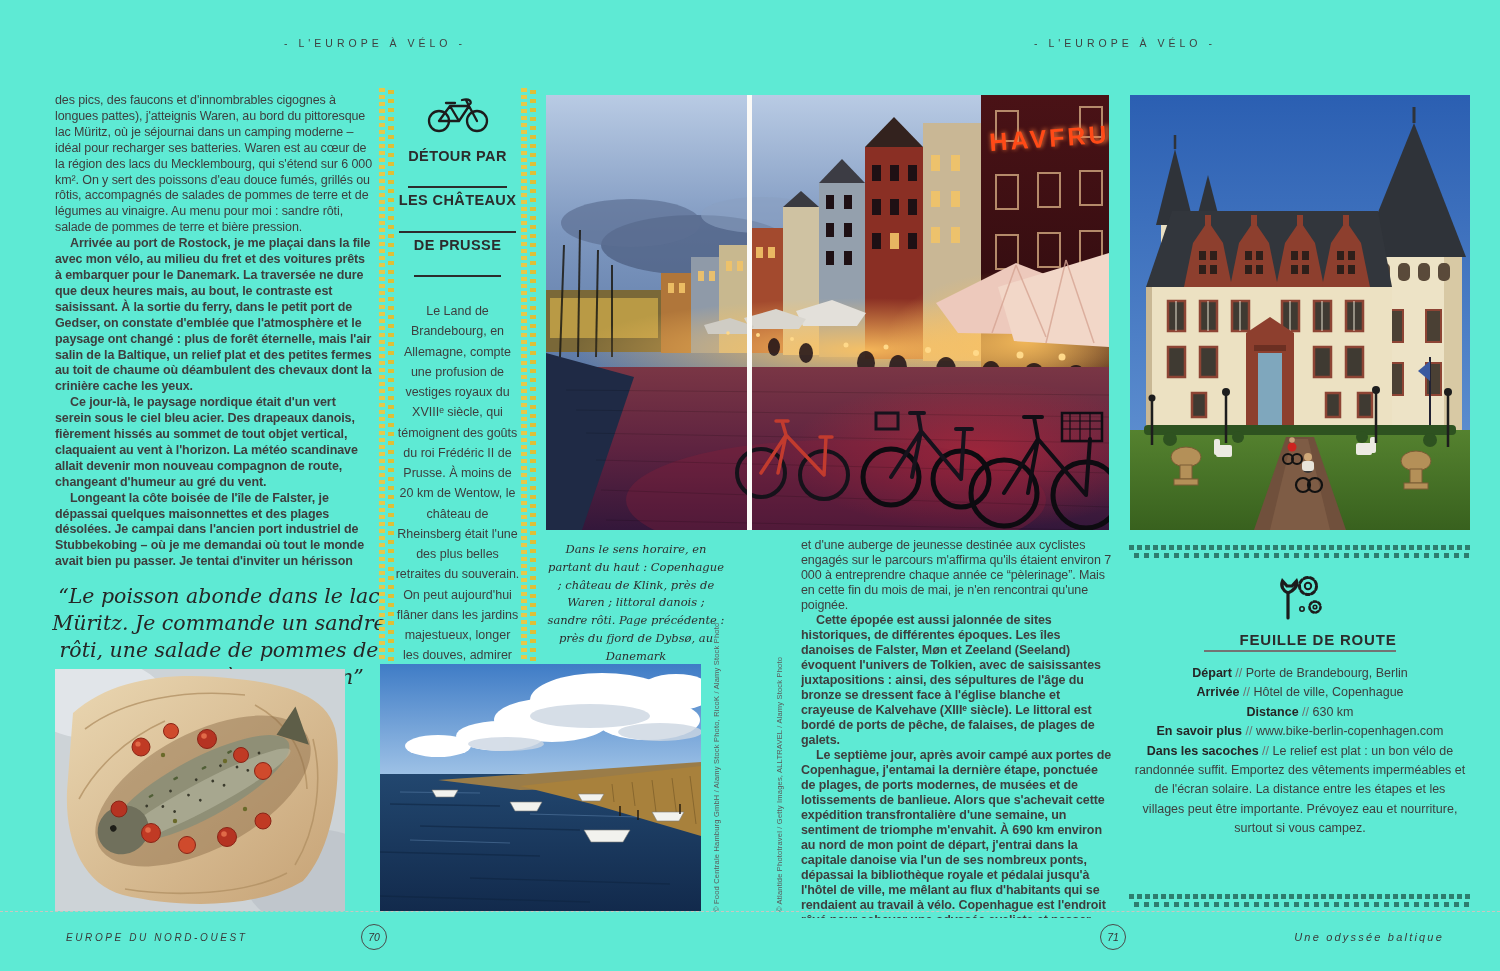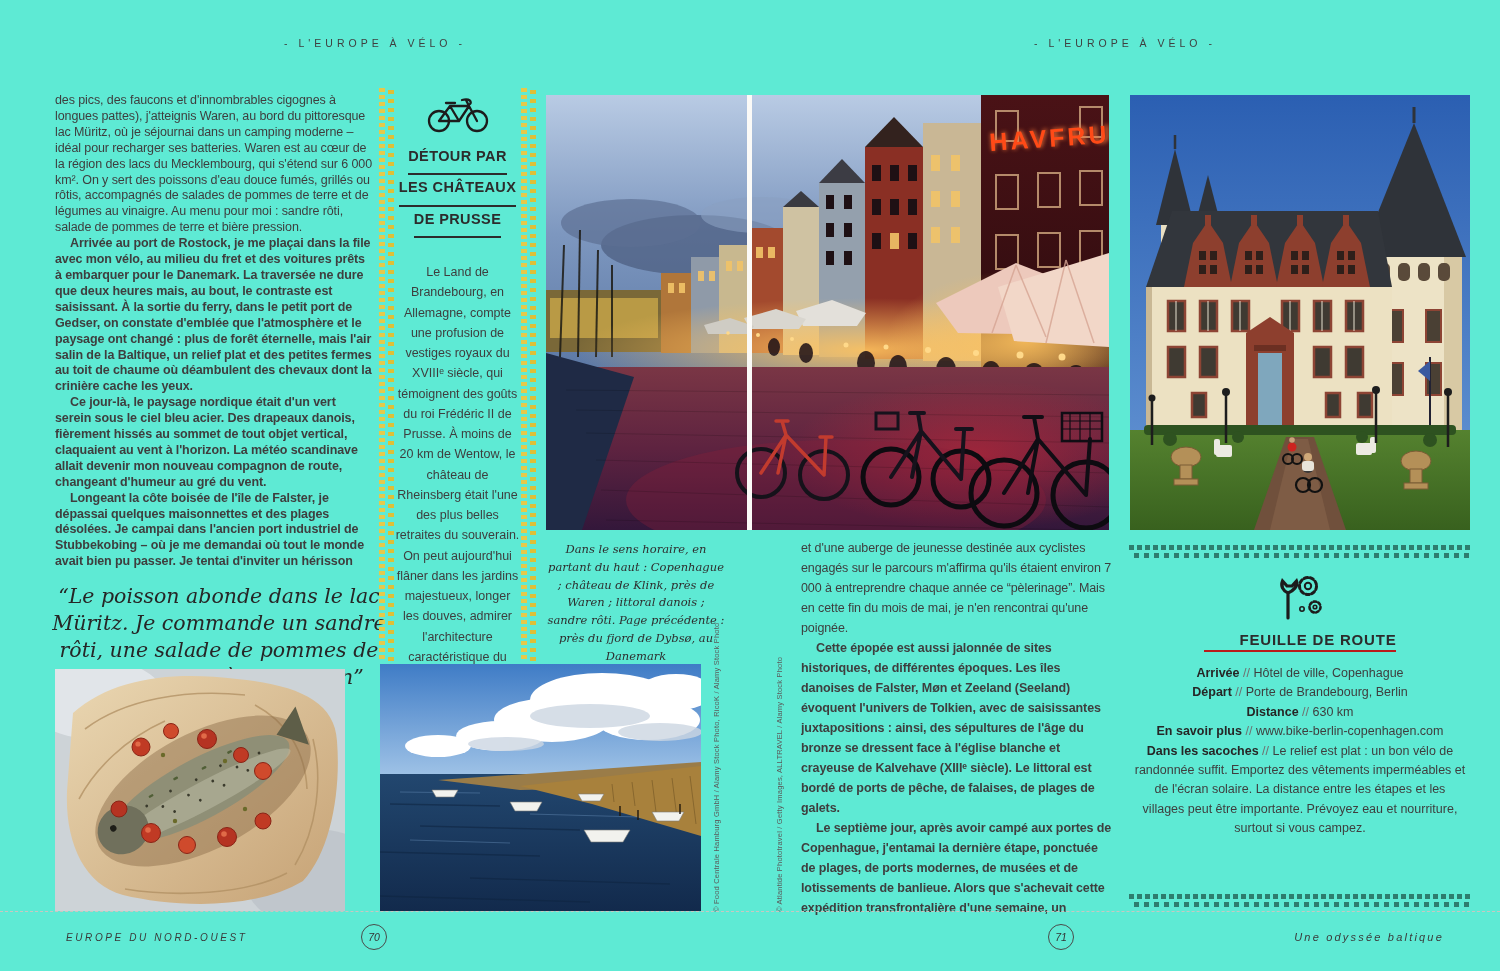--- a/index.html
+++ b/index.html
@@ -25,71 +25,71 @@
       repeating-linear-gradient(to bottom, #e6c94a 0 4px, rgba(0,0,0,0) 4px 7px),
       repeating-linear-gradient(to bottom, rgba(0,0,0,0) 0 2px, #dfbf36 2px 6px, rgba(0,0,0,0) 6px 9px);
     background-size:6px 100%, 6px 100%;
     background-position:0 0, 9px 0;
     background-repeat:repeat-y; }
   .tire-strip.left { left:0; } .tire-strip.right { right:0; }
   .detour-inner { position:absolute; left:16px; right:16px; top:6px; bottom:0; text-align:center; }
   .detour-title { margin-top:6px; font-size:14.5px; font-weight:bold; letter-spacing:0.4px;
     color:#2c2c2c; line-height:1.75; }
   .detour-title .dt-line { display:block; }
-  .detour-title .dt-line > span { display:inline-block; border-bottom:2px solid #2c2c2c; padding-bottom:4px; }
+  .detour-title .dt-line > span { display:inline-block; border-bottom:2px solid #2c2c2c; padding-bottom:17px; }
   .detour-body { margin-top:24px; font-size:12.5px; line-height:1.62; color:#3e3e3e; }
 
   
   .photo { position:absolute; overflow:hidden; }
   .photo svg { display:block; width:100%; height:100%; }
   #photo-nyhavn { left:546px; top:95px; width:563px; height:435px; }
   #photo-castle { left:1130px; top:95px; width:340px; height:435px; }
   #photo-fish { left:55px; top:669px; width:290px; height:242px; }
   #photo-sea { left:380px; top:664px; width:321px; height:247px; }
   .gutter-line { position:absolute; left:748px; top:95px; width:4px; height:435px; background:#fbfaf7; }
 
   .caption { position:absolute; left:547px; top:541px; width:178px;
     font-family:"DejaVu Serif", serif; font-style:italic; font-size:11.5px; line-height:1.55; color:#2e2e2e;text-align:center; }
 
   
   .right-col { position:absolute; left:801px; top:538px; width:313px; height:380px; overflow:hidden;
-    font-size:12.5px; line-height:20px; color:#3e3e3e; letter-spacing:-0.1px; }
+    font-size:12.5px; line-height:15px; color:#3e3e3e; letter-spacing:-0.1px; }
 
   
   .credit { position:absolute; white-space:nowrap; font-size:7.5px; color:#5a5a5a; letter-spacing:0.2px;
     transform-origin:0 100%; transform:rotate(-90deg); }
   .credit1 { left:721px; top:903px; }
   .credit2 { left:784px; top:903px; }
 
   
   .fdr { position:absolute; left:1129px; top:545px; width:342px; height:362px; text-align:center;
     display:flex; flex-direction:column; }
   .fdr-band { height:13px; flex:0 0 auto;
     background-image:
       repeating-linear-gradient(to right, #2e7d6e 0 5px, rgba(0,0,0,0) 5px 8px),
       repeating-linear-gradient(to right, rgba(0,0,0,0) 0 2px, #2e7d6e 2px 7px, rgba(0,0,0,0) 7px 10px);
     background-size:100% 5px, 100% 5px;
     background-position:0 0, 3px 8px;
     background-repeat:no-repeat; }
   .fdr-band.bottom { margin-top:auto; }
   .tools-icon { margin:13px auto 4px; }
   .fdr-title { font-size:15px; font-weight:bold; letter-spacing:0.8px; color:#2c2c2c; }
-  .fdr-title > span { display:inline-block; border-bottom:2px solid #b91c1c; padding-bottom:2px;padding-left:36px; }
+  .fdr-title > span { display:inline-block; border-bottom:2px solid #737373; padding-bottom:2px;padding-left:36px; }
   .fdr-entries { margin-top:12px; font-size:12.5px; line-height:1.55; color:#3e3e3e; padding:0 4px; }
   .fdr-entry b { color:#262626; }
   .fdr-entry .sep { color:#6f6f6f; }
 
   
   .footer-rule { position:absolute; left:0; right:0; top:911px; border-top:1px dashed #c8c7c0; }
   .footer-left { position:absolute; left:66px; top:932px; font-size:10px; font-style:italic;
     letter-spacing:2.6px; color:#3a3a3a;text-align:right; }
   .page-circle { position:absolute; width:26px; height:26px; border:1.3px solid #4a4a4a; border-radius:50%;
     text-align:center; line-height:24px; font-size:10.5px; font-style:italic; color:#333; }
   #circle-70 { left:361px; top:924px; }
-  #circle-71 { left:1048px; top:924px; }
+  #circle-71 { left:1100px; top:924px; }
   .footer-right { position:absolute; right:56px; top:931px; font-size:11px; font-style:italic;
     letter-spacing:2.2px; color:#3a3a3a; }
 </style>
 </head>
 <body>
 
 <div class="spread">
 
   <div class="running-head left">- L'EUROPE À VÉLO -</div>
   <div class="running-head right">- L'EUROPE À VÉLO -</div>
@@ -495,22 +495,22 @@
           <circle cx="34" cy="15" r="3.2" stroke-width="2"></circle>
           <circle cx="41" cy="36" r="5.5" stroke-width="2.6" stroke-dasharray="2.6 2.2"></circle>
           <circle cx="41" cy="36" r="1.8" stroke-width="1.6"></circle>
           <circle cx="28" cy="38" r="2.2" stroke-width="1.6"></circle>
           <path d="M14,47 L14,22 M14,22 C9,20 6.5,15 8.5,10 L13,15 L18,15 L22.5,10 C24.5,15 19,20 14,22" stroke-width="3.2"></path>
         </g>
       </svg>
     </span>
     <div class="fdr-title"><span>FEUILLE DE ROUTE</span></div>
     <div class="fdr-entries">
+      <p class="fdr-entry"><b>Départ</b><span class="sep"> // </span><span>Porte de Brandebourg, Berlin</span></p>
       <p class="fdr-entry"><b>Arrivée</b><span class="sep"> // </span><span>Hôtel de ville, Copenhague</span></p>
-      <p class="fdr-entry"><b>Départ</b><span class="sep"> // </span><span>Porte de Brandebourg, Berlin</span></p>
       <p class="fdr-entry"><b>Distance</b><span class="sep"> // </span><span>630 km</span></p>
       <p class="fdr-entry"><b>En savoir plus</b><span class="sep"> // </span><span>www.bike-berlin-copenhagen.com</span></p>
       <p class="fdr-entry"><b>Dans les sacoches</b><span class="sep"> // </span><span>Le relief est plat : un bon vélo de randonnée suffit. Emportez des vêtements imperméables et de l'écran solaire. La distance entre les étapes et les villages peut être importante. Prévoyez eau et nourriture, surtout si vous campez.</span></p>
     </div>
     <div class="fdr-band bottom"></div>
   </div>
 
   <div class="photo" id="photo-fish">
     <svg viewBox="0 0 290 242" preserveAspectRatio="none">
       <defs>

